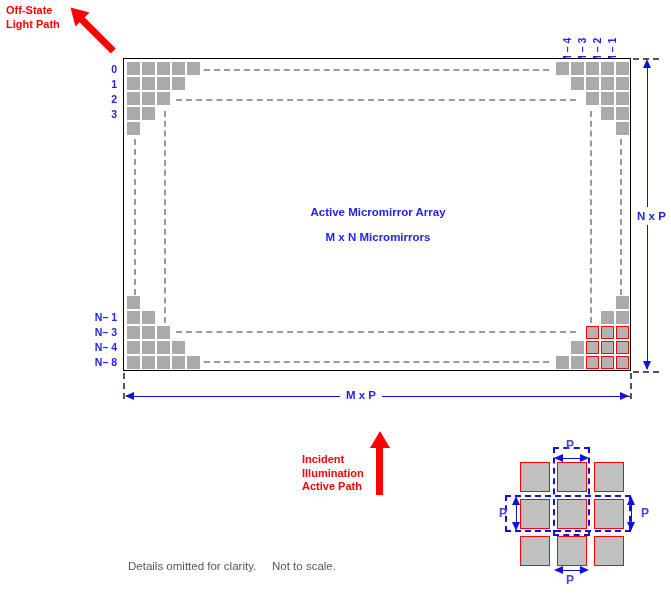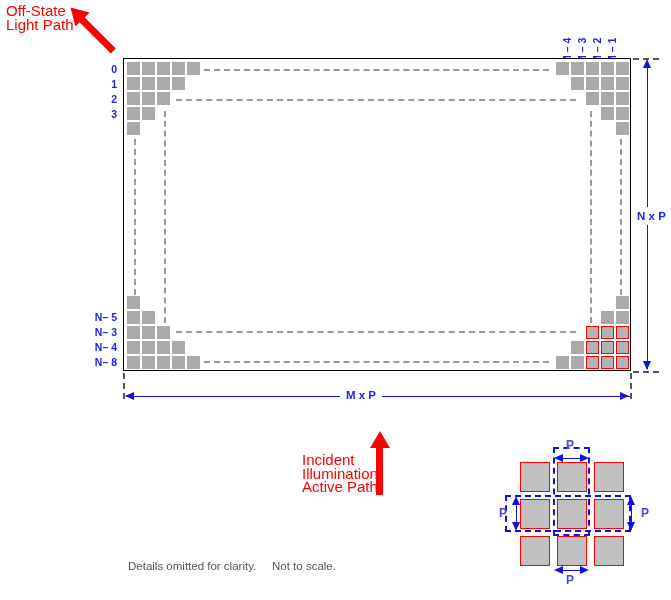--- a/index.html
+++ b/index.html
@@ -15,22 +15,22 @@
     width: 671px;
     height: 600px;
     background: #ffffff;
     overflow: hidden;
   }
   .abs { position: absolute; }
 
   
   .red-text {
     color: #ff0000;
-    font-size: 15px;
-    font-weight: normal;
+    font-size: 11px;
+    font-weight: bold;
     line-height: 13.5px;
     white-space: pre-line;
   }
   .blue-label-center {
     color: #2222ee;
     font-size: 11.5px;
     font-weight: bold;
     white-space: nowrap;
   }
   .gray-note {
@@ -179,27 +179,29 @@
   <div class="abs idx-vert" style="left:573px; top:52px;">M – 4</div>
   <div class="abs idx-vert" style="left:588px; top:52px;">M – 3</div>
   <div class="abs idx-vert" style="left:603px; top:52px;">M – 2</div>
   <div class="abs idx-vert" style="left:618px; top:52px;">M – 1</div>
 
   <div class="abs idx" style="left:95px; top:63px; width:22px;">0</div>
   <div class="abs idx" style="left:95px; top:78px; width:22px;">1</div>
   <div class="abs idx" style="left:95px; top:93px; width:22px;">2</div>
   <div class="abs idx" style="left:95px; top:108px; width:22px;">3</div>
 
-  <div class="abs idx" style="left:78px; top:311px; width:39px;">N– 5</div>
+  <div class="abs idx" style="left:78px; top:311px; width:39px;">N– 1</div>
   <div class="abs idx" style="left:78px; top:326px; width:39px;">N– 3</div>
   <div class="abs idx" style="left:78px; top:341px; width:39px;">N– 4</div>
   <div class="abs idx" style="left:78px; top:356px; width:39px;">N– 8</div>
 
   <div id="array-frame" class="abs" style="left:123px; top:58px; width:508px; height:313px;">
 
+    <div class="abs blue-label-center" style="left:0; top:147px; width:508px; text-align:center;">Active Micromirror Array</div>
+    <div class="abs blue-label-center" style="left:0; top:172px; width:508px; text-align:center;">M x N  Micromirrors</div>
 
     <div class="dash-h" style="left:80px; top:10px; width:345px;"></div>
     <div class="dash-h" style="left:52px; top:40px; width:400px;"></div>
     <div class="dash-h" style="left:52px; top:272px; width:400px;"></div>
     <div class="dash-h" style="left:80px; top:302px; width:345px;"></div>
 
     <div class="dash-v" style="left:10px; top:80px; width:0; height:156px;"></div>
     <div class="dash-v" style="left:40px; top:52px; width:0; height:212px;"></div>
     <div class="dash-v" style="left:466px; top:52px; width:0; height:212px;"></div>
     <div class="dash-v" style="left:496px; top:80px; width:0; height:156px;"></div>

